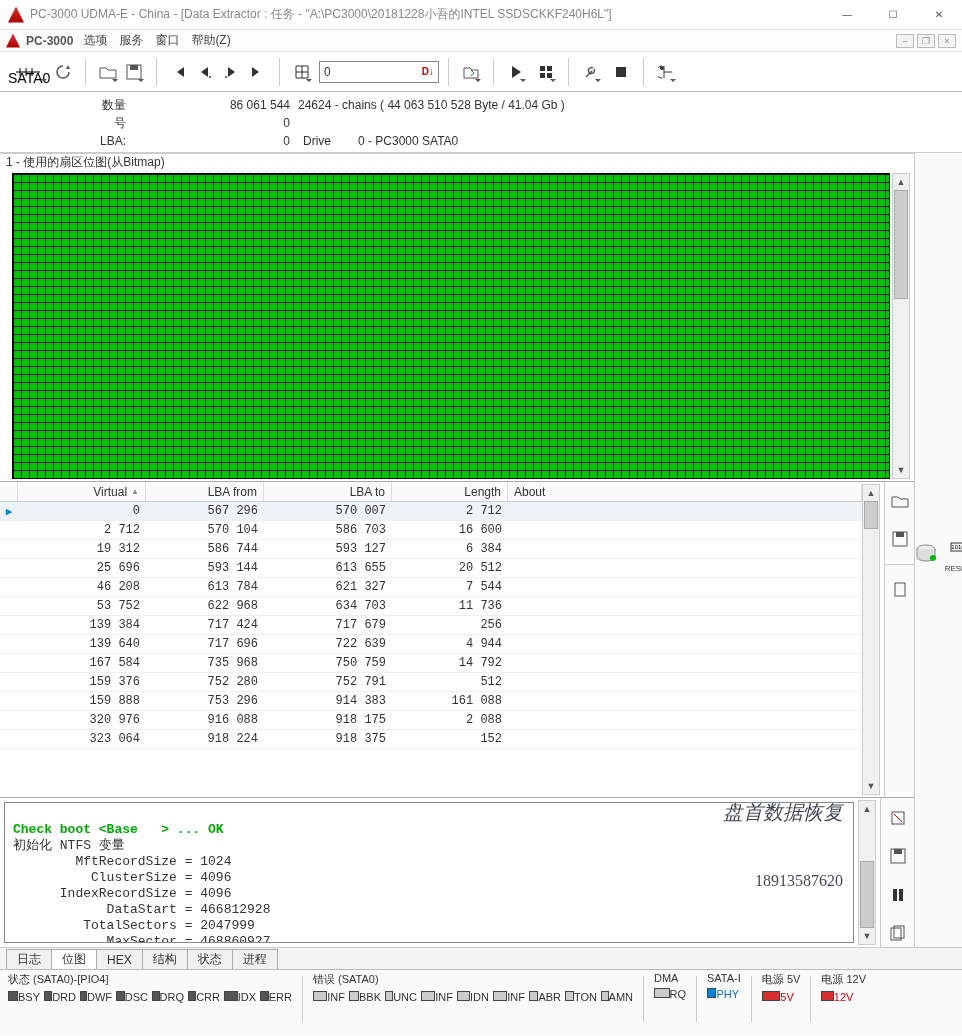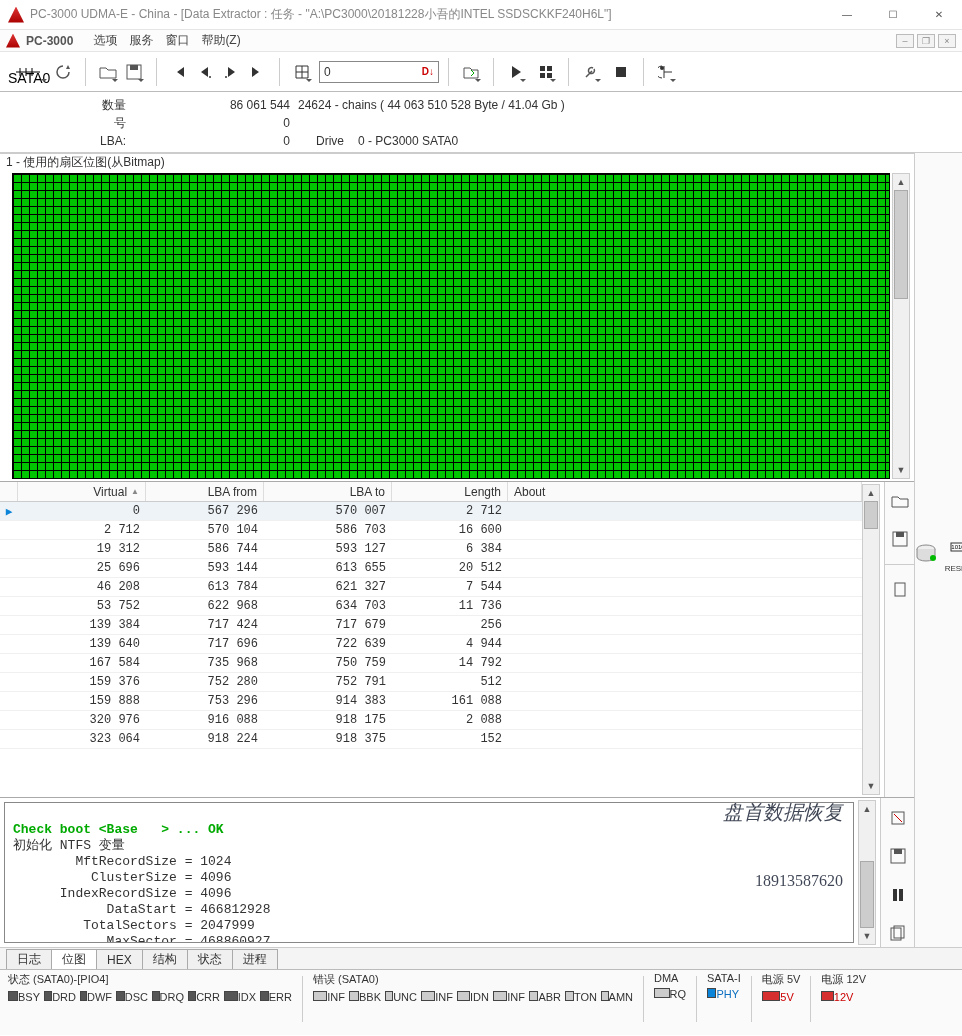--- a/index.html
+++ b/index.html
@@ -38,21 +38,21 @@
     display: flex; align-items: center;
     padding: 0 6px;
     background: #fcfcfc;
     border-bottom: 1px solid #e5e5e5;
   }
   .menubar .app-icon2 {
     width: 14px; height: 14px; margin-right: 6px;
     background: linear-gradient(#d33, #a00);
     clip-path: polygon(50% 0, 100% 100%, 0 100%);
   }
-  .menubar .brand { font-weight: bold; color: #555; margin-right: 14px; }
+  .menubar .brand { font-weight: bold; color: #555; margin-right: 4px; }
   .menubar .mitem { padding: 0 6px; color: #444; }
   .menubar .spacer { flex: 1; }
   .mdi-btn {
     width: 18px; height: 14px;
     border: 1px solid #bbb; margin-left: 3px;
     display: flex; align-items: center; justify-content: center;
     font-size: 9px; color: #888; background: #f3f3f3;
   }
 
   
@@ -87,21 +87,21 @@
 
   
   .info-area {
     padding: 4px 0 2px 0;
     border-bottom: 1px solid #ccc;
   }
   .info-row { display: flex; height: 18px; align-items: center; }
   .info-label { width: 130px; text-align: right; color: #333; padding-right: 4px; }
   .info-val1 { width: 160px; text-align: right; font-family: inherit; }
   .info-val2 { padding-left: 8px; color: #333; }
-  .info-label2 { width: 60px; text-align: right; padding-right: 6px; }
+  .info-label2 { width: 60px; text-align: center; padding-right: 6px; }
 
   
   .main-wrap {
     display: flex; height: calc(100% - 30px - 22px - 40px - 62px - 22px - 34px - 32px);
   }
   .left-panes { flex: 1; display: flex; flex-direction: column; min-width: 0; }
   .right-sidebar {
     width: 48px; border-left: 1px solid #ccc; background: #fafafa;
     display: flex; flex-direction: row; align-items: center; padding-top: 6px; gap: 6px;
   }

